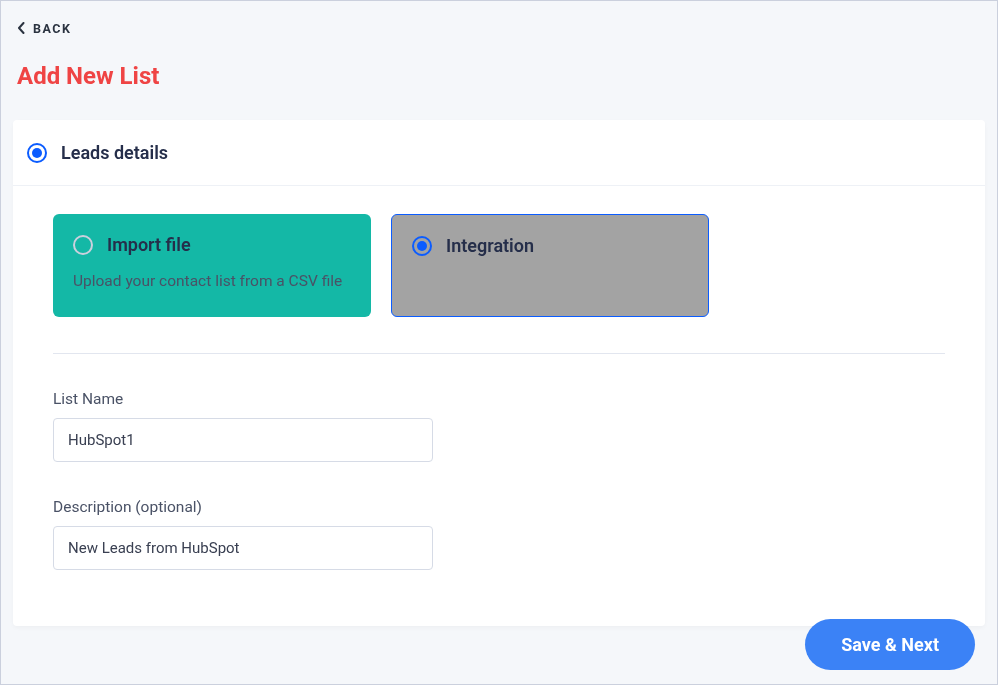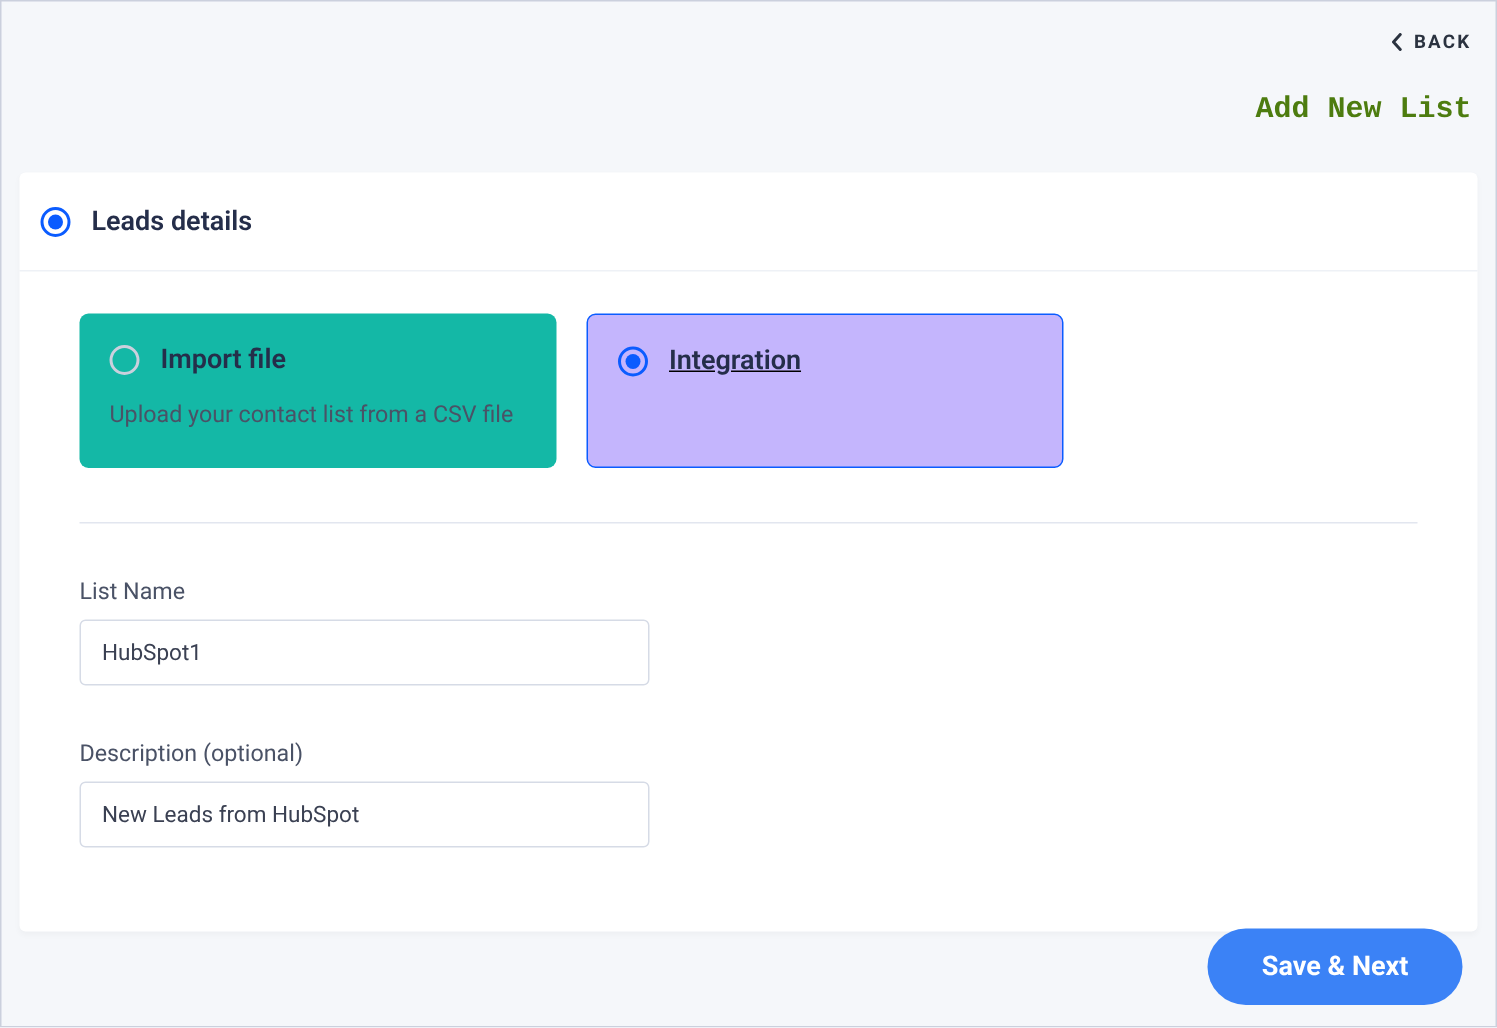--- a/index.html
+++ b/index.html
@@ -16,43 +16,41 @@
     }
     .outer-frame {
       border: 1px solid #cbd0dd;
       width: 998px;
       height: 685px;
       background: #f5f7fa;
       position: relative;
     }
     .header-area {
       padding: 18px 16px 0 16px;
-      text-align: right;
     }
     .back-link {
       display: inline-flex;
       align-items: center;
       color: #2b3340;
       font-size: 12.5px;
       font-weight: 700;
       letter-spacing: 1.5px;
       cursor: pointer;
     }
     .back-link svg {
       width: 8px;
       height: 12px;
       margin-right: 8px;
     }
     .page-title {
-      font-size: 20px;
+      font-size: 24px;
       font-weight: 700;
-      color: #4d7c0f;
+      color: #ef4444;
       margin-top: 24px;
       padding-left: 0;
-      font-family: Liberation Mono, monospace;
     }
     .card {
       background: #fff;
       margin: 30px 12px 0 12px;
       border-radius: 4px;
       box-shadow: 0 2px 4px rgba(0,0,0,0.03);
     }
     .card-step-header {
       display: flex;
       align-items: center;
@@ -99,23 +97,22 @@
     .option-card {
       width: 318px;
       padding: 20px 20px 24px 20px;
       border-radius: 6px;
       cursor: pointer;
     }
     .option-card.unselected {
       background: #14b8a6;
     }
     .option-card.selected {
-      background: #c4b5fd;
+      background: #a3a3a3;
       border: 1.5px solid #0b5cff;
-      text-decoration: underline;
     }
     .option-head {
       display: flex;
       align-items: center;
       margin-bottom: 14px;
     }
     .option-title {
       font-size: 18px;
       font-weight: 600;
       color: #252e4a;

